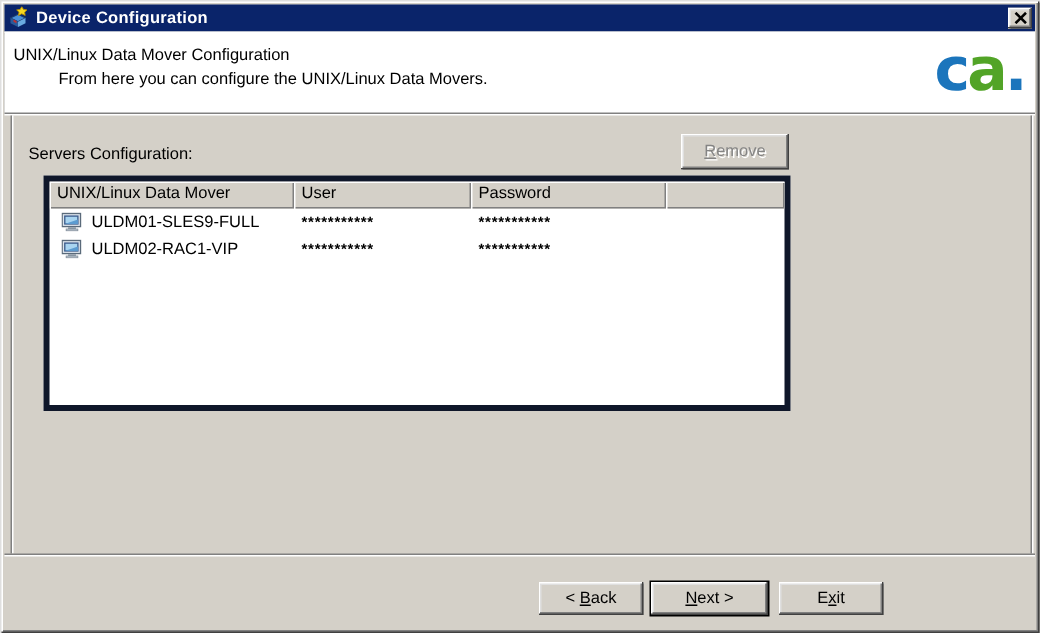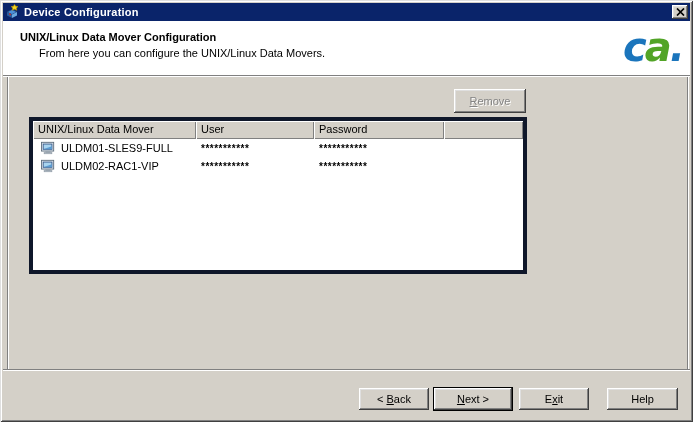--- a/index.html
+++ b/index.html
@@ -33,31 +33,31 @@
                 inset -2px -2px 0 #808080, inset 2px 2px 0 #DFDFDF;
     cursor: default;
   }
   
   .header-band {
     position: absolute; left: 3px; top: 21px; width: 687px; height: 54px;
     background: #FFFFFF;
     box-shadow: 0 1px 0 #808080, 0 2px 0 #FFFFFF;
   }
   .header-title {
-    position: absolute; left: 17px; top: 10px;
-    font-size: 11px; font-weight: bold; color: #000;
+    position: absolute; left: 6px; top: 10px;
+    font-size: 11px; font-weight: normal; color: #000;
   }
   .header-subtitle {
     position: absolute; left: 36px; top: 26px;
     font-size: 11px; color: #000;
   }
   .ca-logo {
     position: absolute; right: 7px; top: 4px;
     font-size: 40px; font-weight: bold; letter-spacing: -2px;
-    line-height: 44px; font-family: "DejaVu Sans", sans-serif; font-style: italic;
+    line-height: 44px; font-family: "DejaVu Sans", sans-serif;
   }
   .ca-logo .c { color: #1B75BC; }
   .ca-logo .a { color: #52A427; }
   .ca-logo .dot { color: #1B75BC; }
   
   .etch-h { position: absolute; height: 2px;
     background: linear-gradient(#808080 50%, #FFFFFF 50%); }
   .etch-v { position: absolute; width: 2px;
     background: linear-gradient(to right, #808080 50%, #FFFFFF 50%); }
   .frame-left  { left: 7px;  top: 77px; height: 292px; }
@@ -129,20 +129,21 @@
   <div class="header-band">
     <div class="header-title">UNIX/Linux Data Mover Configuration</div>
     <div class="header-subtitle">From here you can configure the UNIX/Linux Data Movers.</div>
     <div class="ca-logo"><span class="c">c</span><span class="a">a</span><span class="dot">.</span></div>
   </div>
 
   <div class="etch-v frame-left"></div>
   <div class="etch-v frame-right"></div>
   <div class="etch-h footer-groove"></div>
 
+  <div class="servers-label">Servers Configuration:</div>
 
 
   <button class="btn disabled remove-btn"><span class="mn">R</span><span>emove</span></button>
 
   <div class="listview">
     <div class="lv-header">
       <div class="lv-col w-name">UNIX/Linux Data Mover</div>
       <div class="lv-col w-user">User</div>
       <div class="lv-col w-pass">Password</div>
       <div class="lv-col w-rest"></div>
@@ -179,15 +180,14 @@
     </div>
   </div>
 
 
   <button class="btn back-btn"><span>&lt; </span><span class="mn">B</span><span>ack</span></button>
 
   <button class="btn default next-btn"><span></span><span class="mn">N</span><span>ext &gt;</span></button>
 
   <button class="btn exit-btn"><span>E</span><span class="mn">x</span><span>it</span></button>
 
-  <button class="btn help-btn"><span>Help</span></button>
 
 </div>
 
 </body></html>

